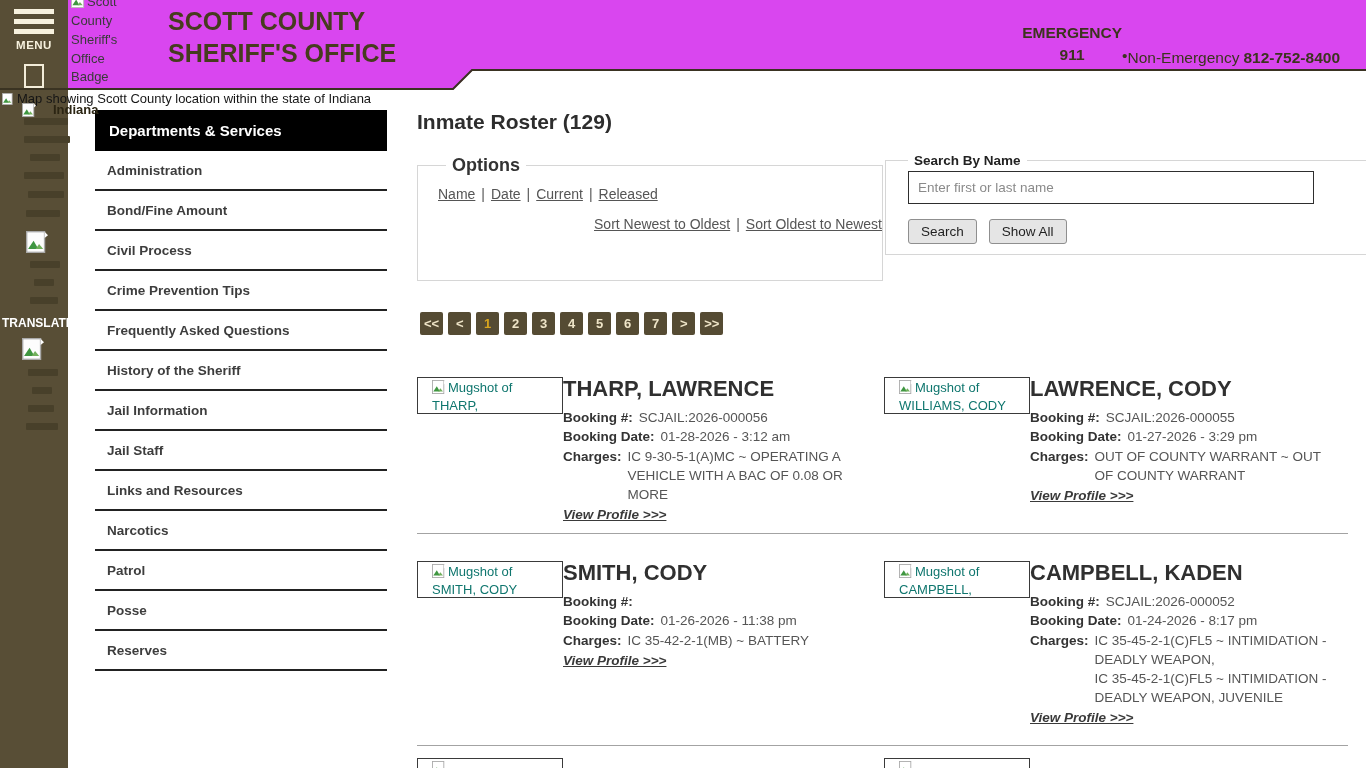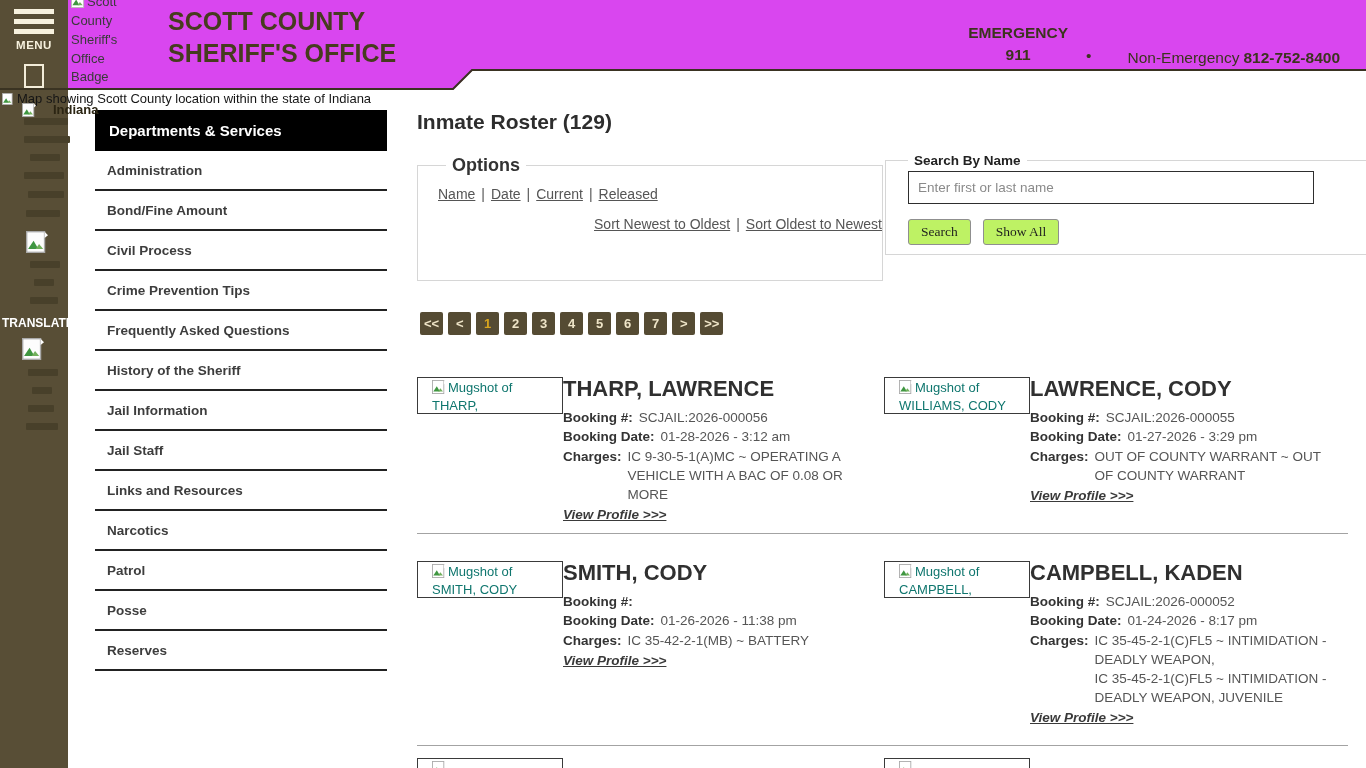--- a/index.html
+++ b/index.html
@@ -21,24 +21,24 @@
 
   
   .header { position: absolute; left: 68px; top: 0; width: 1298px; height: 90px;
     background: #d946ef; z-index: 5; }
   .badge-alt { position: absolute; left: 3px; top: -7px; width: 64px; font-size: 13px;
     color: #3a3a3a; line-height: 1.45; }
   .badge-alt svg { vertical-align: -2px; margin-right: 1px; }
   .site-title { position: absolute; left: 100px; top: 5px; font-size: 25px; font-weight: bold;
     color: #463c1e; line-height: 1.28; }
   .contact { position: absolute; right: 26px; top: 22px; display: flex; align-items: flex-end;
-    gap: 18px; font-size: 15.5px; color: #3c341e; }
+    font-size: 15.5px; color: #3c341e; }
   .em-stack { text-align: center; font-weight: bold; line-height: 1.45; }
   .bullet { padding-bottom: 2px; }
-  .nonem { padding-bottom: 0; margin-left: 18px; }
+  .nonem { padding-bottom: 0; }
   .nonem b { margin-left: 4px; }
 
   
   .header-edge { position: absolute; left: 0; top: 0; width: 1366px; height: 92px;
     z-index: 40; pointer-events: none; }
 
   
   .map-banner { position: absolute; left: 2px; top: 91px; z-index: 50; font-size: 13px;
     color: #151515; display: flex; align-items: center; gap: 3px; white-space: nowrap; }
   .state-banner { position: absolute; left: 22px; top: 102px; z-index: 50; font-size: 13px;
@@ -68,23 +68,23 @@
   .sep { margin: 0 6px; color: #555; }
 
   .search-box { position: absolute; left: 885px; top: 153px; width: 492px; height: 102px;
     padding: 0 0 0 22px; }
   .search-box legend { font-size: 13.5px; font-weight: bold; color: #222; }
   .search-input { width: 406px; height: 33px; border: 1.5px solid #2e2e2e; font-size: 13.5px;
     padding-left: 9px; margin-top: 3px; color: #333;
     font-family: "Liberation Sans", sans-serif; }
   .search-input::placeholder { color: #8a8a8a; }
   .btn-row { margin-top: 15px; display: flex; gap: 12px; }
-  .btn { font-size: 13.5px; padding: 4px 12px; background: #bef264; border: 1px solid #8f8f8f;
+  .btn { font-size: 13.5px; padding: 4px 12px; background: #e5e5e5; border: 1px solid #8f8f8f;
     border-radius: 3px; color: #1f1f1f; cursor: pointer;
-    font-family: Liberation Serif, serif; }
+    font-family: Liberation Sans, sans-serif; }
 
   .pager { position: absolute; left: 420px; top: 312px; display: flex; gap: 5px; }
   .pg { min-width: 23px; height: 23px; background: #554b33; color: #efe5c8; font-size: 13px;
     font-weight: bold; display: flex; align-items: center; justify-content: center;
     border-radius: 2px; padding: 0 4px; cursor: pointer; }
   .pg.current { color: #d8a51e; }
 
   .r-row { position: absolute; left: 417px; width: 933px; display: flex; }
   .cell { width: 467px; display: flex; align-items: flex-start; }
   .mug { width: 146px; min-width: 146px; height: 37px; border: 1.5px solid #3a3a3a;

